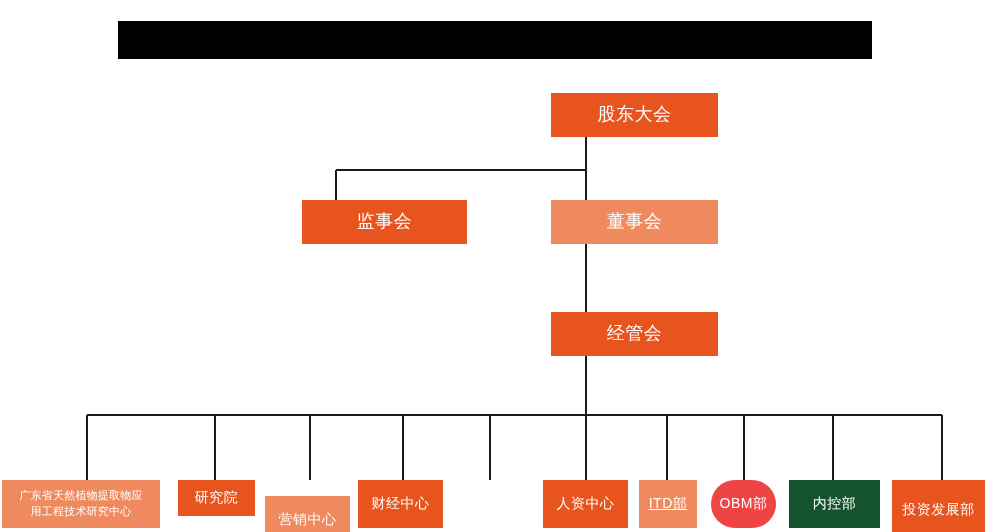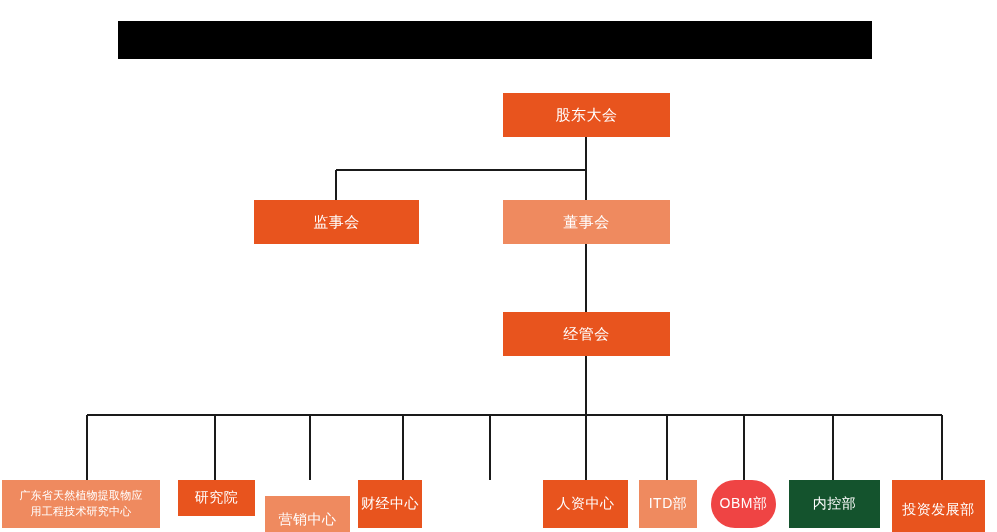--- a/index.html
+++ b/index.html
@@ -48,21 +48,22 @@
     text-align: center;
     color: #ffffff;
     line-height: 1.28;
     letter-spacing: 0.5px;
     font-weight: 400;
     white-space: pre-line;
   }
   .node.tier-top,
   .node.tier-mid,
   .node.tier-exec {
-    font-size: 15px;
+    font-size: 18px;
+    margin-left: 48px;
   }
   .node.tier-dept {
     font-size: 14px;
   }
   .node.tier-dept.small-text {
     font-size: 11px;
     line-height: 1.42;
     letter-spacing: 0.2px;
   }
 </style>
@@ -102,20 +103,20 @@
 
   <div class="node tier-mid" style="left: 254px; top: 200px; width: 165px; height: 44px; background: rgb(232, 84, 30);">监事会</div>
   <div class="node tier-mid" style="left: 503px; top: 200px; width: 167px; height: 44px; background: rgb(239, 138, 95);">董事会</div>
 
   <div class="node tier-exec" style="left: 503px; top: 312px; width: 167px; height: 44px; background: rgb(232, 84, 30);">经管会</div>
 
   <div class="node tier-dept small-text" style="left: 2px; top: 480px; width: 158px; height: 48px; background: rgb(239, 138, 95);">广东省天然植物提取物应
 用工程技术研究中心</div>
   <div class="node tier-dept" style="left: 178px; top: 480px; width: 77px; height: 36px; background: rgb(232, 84, 30);">研究院</div>
   <div class="node tier-dept" style="left: 265px; top: 496px; width: 85px; height: 48px; background: rgb(239, 138, 95);">营销中心</div>
-  <div class="node tier-dept" style="left: 358px; top: 480px; width: 64px; height: 48px; background: rgb(232, 84, 30);">财经中心</div>
+  <div class="node tier-dept" style="left: 358px; top: 480px; width: 85px; height: 48px; background: rgb(232, 84, 30);">财经中心</div>
   <div class="node tier-dept" style="left: 543px; top: 480px; width: 85px; height: 48px; background: rgb(232, 84, 30);">人资中心</div>
-  <div class="node tier-dept" style="left: 639px; top: 480px; width: 58px; height: 48px; background: rgb(239, 138, 95);">ITD部</div>
+  <div class="node tier-dept" style="left: 639px; top: 480px; width: 58px; height: 48px; background: rgb(239, 138, 95); text-decoration: underline;">ITD部</div>
   <div class="node tier-dept" style="left: 711px; top: 480px; width: 65px; height: 48px; background: #ef4444; border-radius: 24px;">OBM部</div>
   <div class="node tier-dept" style="left: 789px; top: 480px; width: 91px; height: 48px; background: #14532d;">内控部</div>
   <div class="node tier-dept" style="left: 892px; top: 480px; width: 93px; height: 60px; background: rgb(232, 84, 30);">投资发展部</div>
 
 </div>
 
 </body></html>

